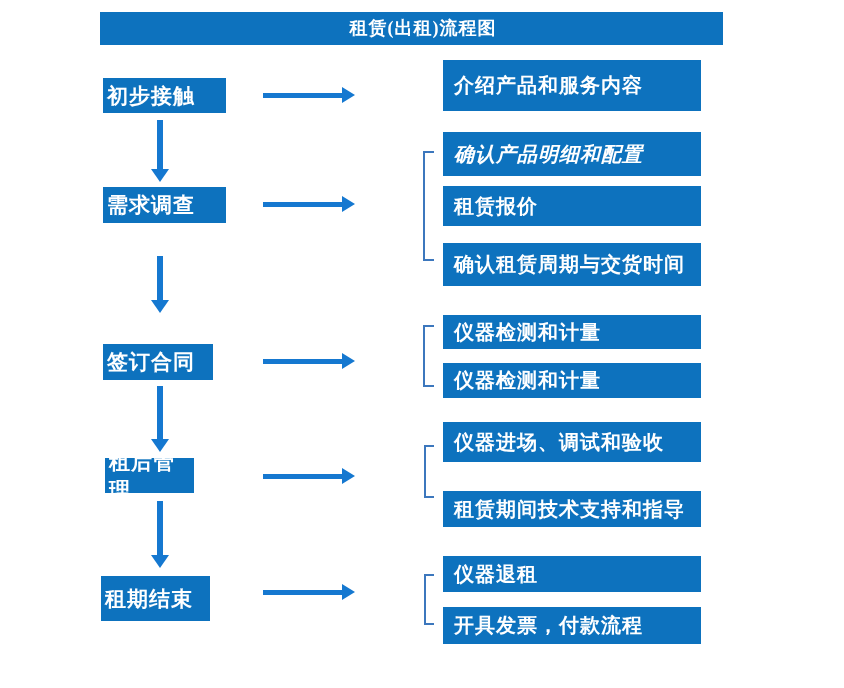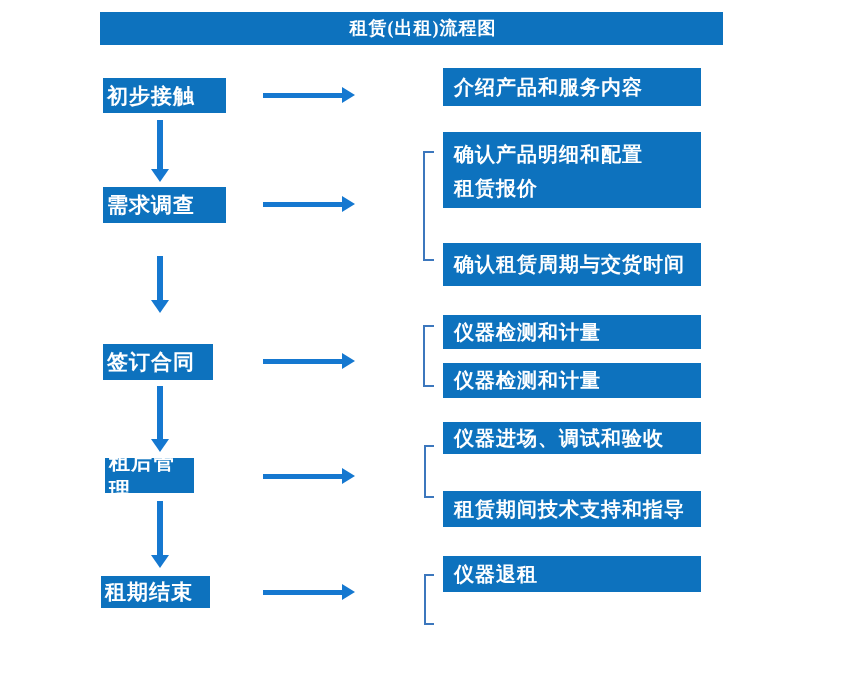--- a/index.html
+++ b/index.html
@@ -39,43 +39,43 @@
     letter-spacing: 1px;
     display: flex;
     align-items: center;
     padding-left: 4px;
     box-sizing: border-box;
   }
   .s0 { left: 103px; top: 78px;  width: 123px; height: 35px; }
   .s1 { left: 103px; top: 187px; width: 123px; height: 36px; }
   .s2 { left: 103px; top: 344px; width: 110px; height: 36px; }
   .s3 { left: 105px; top: 458px; width: 89px; height: 35px; }
-  .s4 { left: 101px; top: 576px; width: 109px; height: 32px; }
+  .s4 { left: 101px; top: 576px; width: 109px; height: 45px; }
   
   .out {
     position: absolute;
     left: 443px;
     width: 258px;
     background: var(--box-blue, #0d72be);
     color: #ffffff;
     font-size: 20px;
     font-weight: bold;
     letter-spacing: 1px;
     display: flex;
     align-items: center;
     padding-left: 11px;
     box-sizing: border-box;
   }
-  .o0 { top: 68px;  height: 38px; }
-  .o1 { top: 132px; height: 44px; }
-  .o2 { top: 168px; height: 40px; text-align: center; }
+  .o0 { top: 60px;  height: 51px; }
+  .o1 { top: 132px; height: 44px; font-style: italic; }
+  .o2 { top: 186px; height: 40px; text-align: center; }
   .o3 { top: 243px; height: 43px; }
   .o4 { top: 315px; height: 34px; }
   .o5 { top: 363px; height: 35px; }
-  .o6 { top: 422px; height: 32px; }
+  .o6 { top: 422px; height: 40px; }
   .o7 { top: 491px; height: 36px; }
   .o8 { top: 556px; height: 36px; }
   .o9 { top: 607px; height: 37px; }
   
   .harrow {
     position: absolute;
     left: 263px;
     width: 92px; height: 16px;
   }
   .harrow .shaft {
@@ -150,20 +150,21 @@
 
   <div class="out o0">介绍产品和服务内容</div>
   <div class="out o1">确认产品明细和配置</div>
   <div class="out o2">租赁报价</div>
   <div class="out o3">确认租赁周期与交货时间</div>
   <div class="out o4">仪器检测和计量</div>
   <div class="out o5">仪器检测和计量</div>
   <div class="out o6">仪器进场、调试和验收</div>
   <div class="out o7">租赁期间技术支持和指导</div>
   <div class="out o8">仪器退租</div>
+  <div class="out o9">开具发票，付款流程</div>
 
   <div class="harrow h0">
     <div class="shaft"></div>
     <div class="head"></div>
   </div>
   <div class="harrow h1">
     <div class="shaft"></div>
     <div class="head"></div>
   </div>
   <div class="harrow h2">

